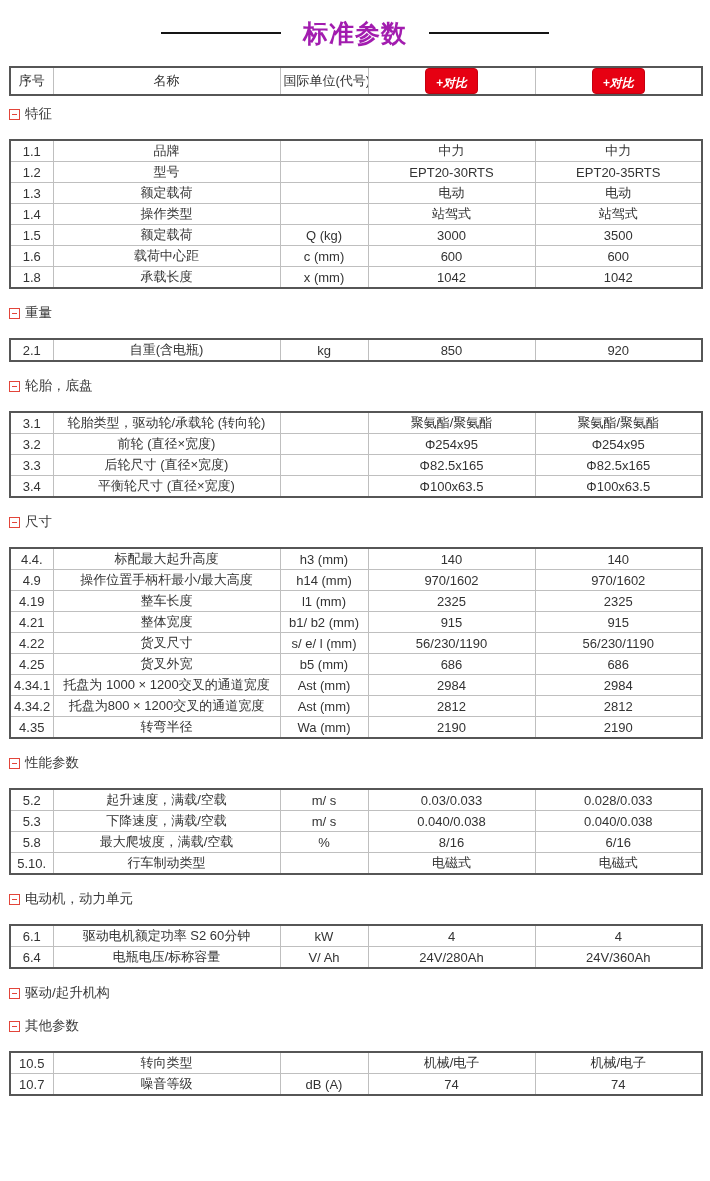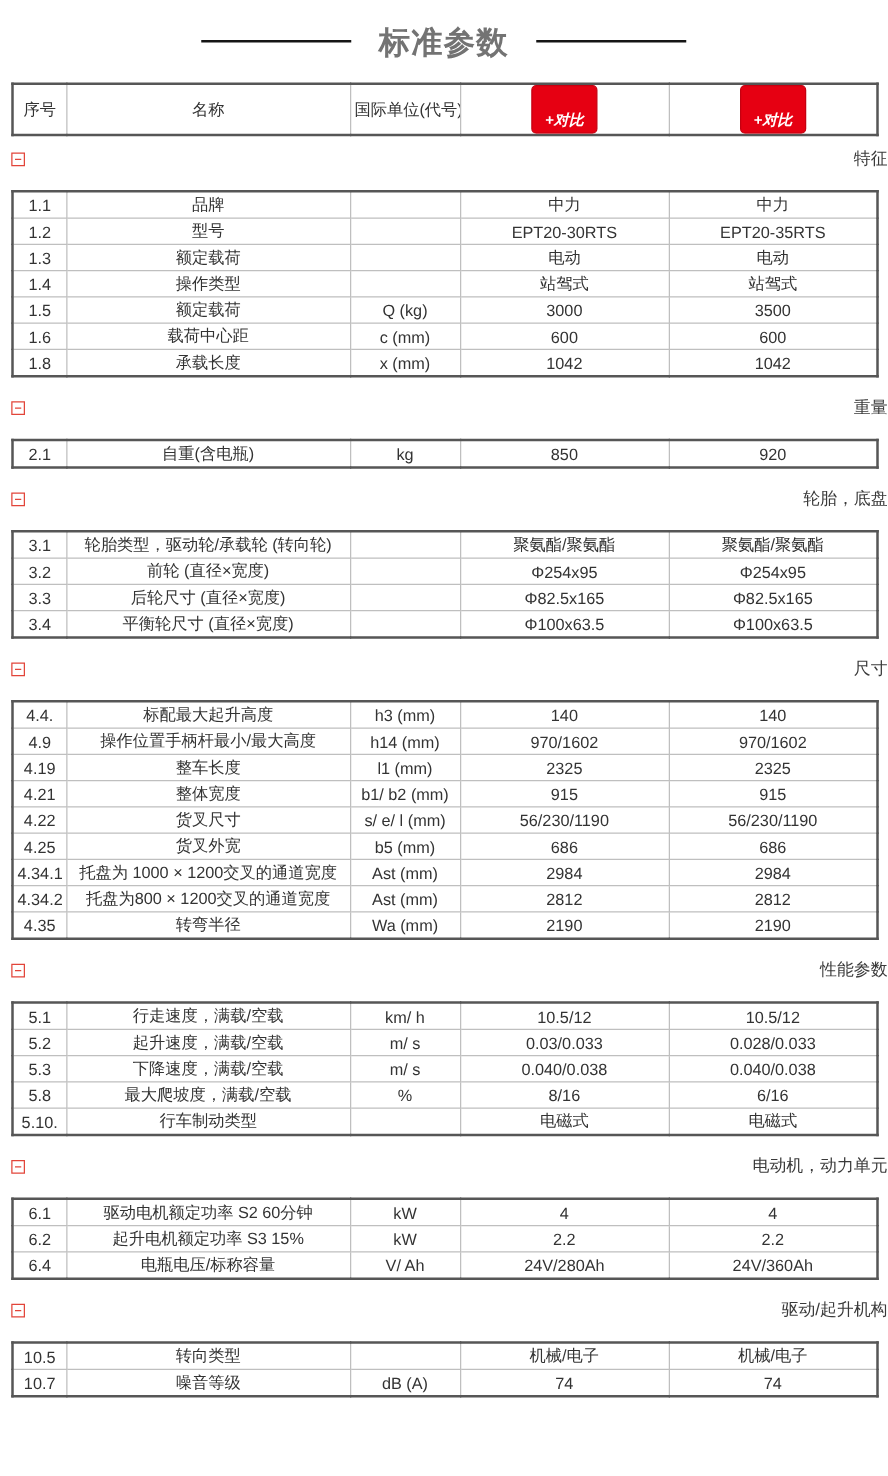--- a/index.html
+++ b/index.html
@@ -4,21 +4,21 @@
 <style>
   html,body{margin:0;padding:0;}
   body{
     width:710px;height:1181px;background:#ffffff;
     font-family:"Liberation Sans","DejaVu Sans",sans-serif;
     color:#333;overflow:hidden;
   }
   
   .title-wrap{display:flex;align-items:center;justify-content:center;gap:22px;margin-top:16px;height:34px;}
   .title-line{width:120px;height:0;border-top:2px solid #151515;}
-  .page-title{font-size:25px;font-weight:bold;color:#737373;margin:0;letter-spacing:1px;}
+  .page-title{font-size:25px;font-weight:bold;color:#a21caf;margin:0;letter-spacing:1px;}
   
   table.grid{
     border-collapse:collapse;table-layout:fixed;
     width:693px;margin-left:9px;
     border:2px solid #565656;
     margin-top:16px;
   }
   table.grid td{
     border:1px solid #bfbfbf;
     height:20px;padding:0 3px;
@@ -30,29 +30,29 @@
   table.header-table td{height:23px;}
   col.c-no{width:43px;}
   col.c-name{width:227px;}
   col.c-unit{width:88px;}
   col.c-v1{width:167px;}
   col.c-v2{width:167px;}
   
   .compare-btn{
     display:inline-block;background:#e60012;color:#fff;
     font-size:12px;font-weight:bold;line-height:1;
-    padding:21px 10px 4px;border-radius:4px;border:1px solid #c50010;
+    padding:8px 10px 4px;border-radius:4px;border:1px solid #c50010;
     cursor:pointer;font-style:italic;
   }
   
   .section{margin-top:15px;}
   .section.first{margin-top:9px;}
   .section-label{
     display:flex;align-items:center;gap:5px;
-    margin:0 0 5px 9px;font-size:13.5px;color:#3a3a3a;cursor:pointer;justify-content:space-between;
+    margin:0 0 5px 9px;font-size:13.5px;color:#3a3a3a;cursor:pointer;
   }
   .collapse-icon{
     width:11px;height:11px;box-sizing:border-box;
     border:1px solid #e2453a;position:relative;background:#fff;flex:0 0 auto;
   }
   .collapse-icon::after{
     content:"";position:absolute;left:2px;right:2px;top:4px;
     border-top:1px solid #e2453a;
   }
 </style>
@@ -312,27 +312,20 @@
       <table class="grid">
         <colgroup>
           <col class="c-no">
           <col class="c-name">
           <col class="c-unit">
           <col class="c-v1">
           <col class="c-v2">
         </colgroup>
         <tbody>
           <tr>
-            <td>5.1</td>
-            <td>行走速度，满载/空载</td>
-            <td>km/ h</td>
-            <td>10.5/12</td>
-            <td>10.5/12</td>
-          </tr>
-          <tr>
             <td>5.2</td>
             <td>起升速度，满载/空载</td>
             <td>m/ s</td>
             <td>0.03/0.033</td>
             <td>0.028/0.033</td>
           </tr>
           <tr>
             <td>5.3</td>
             <td>下降速度，满载/空载</td>
             <td>m/ s</td>
@@ -371,43 +364,40 @@
         </colgroup>
         <tbody>
           <tr>
             <td>6.1</td>
             <td>驱动电机额定功率 S2 60分钟</td>
             <td>kW</td>
             <td>4</td>
             <td>4</td>
           </tr>
           <tr>
-            <td>6.2</td>
-            <td>起升电机额定功率 S3 15%</td>
-            <td>kW</td>
-            <td>2.2</td>
-            <td>2.2</td>
-          </tr>
-          <tr>
             <td>6.4</td>
             <td>电瓶电压/标称容量</td>
             <td>V/ Ah</td>
             <td>24V/280Ah</td>
             <td>24V/360Ah</td>
           </tr>
         </tbody>
       </table>
     </div>
     <div class="section">
       <div class="section-label">
         <span class="collapse-icon"></span>
         <span>驱动/起升机构</span>
       </div>
     </div>
     <div class="section">
+      <div class="section-label">
+        <span class="collapse-icon"></span>
+        <span>其他参数</span>
+      </div>
       <table class="grid">
         <colgroup>
           <col class="c-no">
           <col class="c-name">
           <col class="c-unit">
           <col class="c-v1">
           <col class="c-v2">
         </colgroup>
         <tbody>
           <tr>

